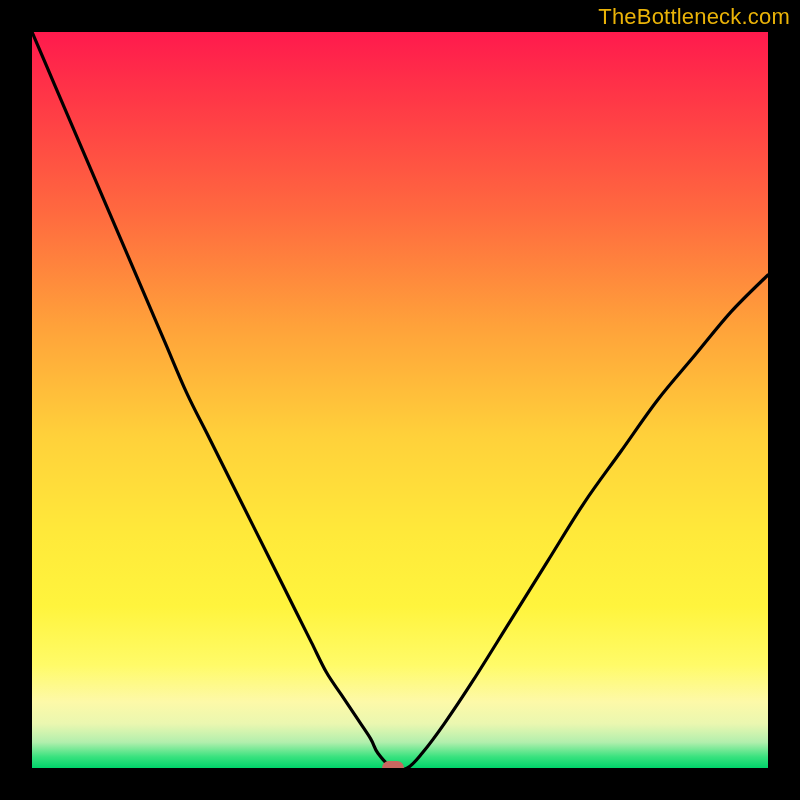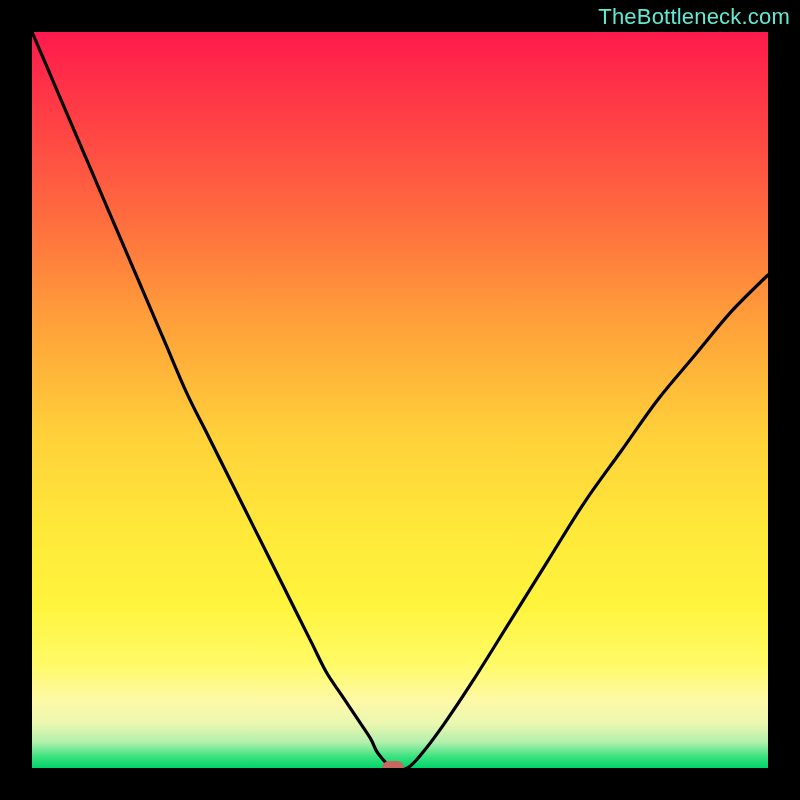--- a/index.html
+++ b/index.html
@@ -58,21 +58,21 @@
     width: 22px;
     height: 14px;
     border-radius: 8px;
     background: #c86760;
     transform: translate(-50%, -50%);
   }
   .watermark {
     position: absolute;
     top: 4px;
     right: 10px;
-    color: #5eead4;
+    color: #eab308;
     font-size: 22px;
     letter-spacing: 0.2px;
     user-select: none;
   }
 </style>
 </head>
 <body>
 
 <div class="frame">
 

